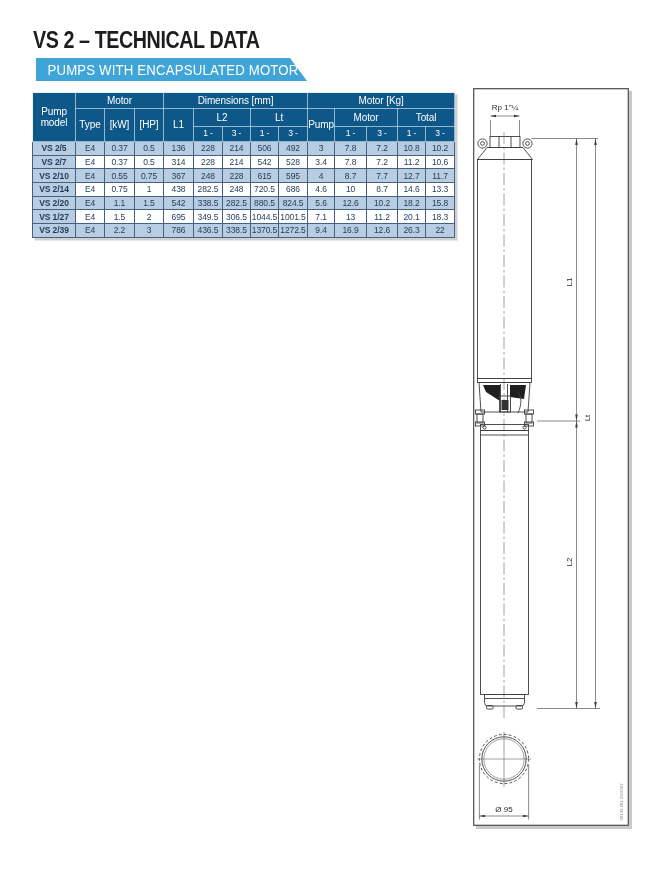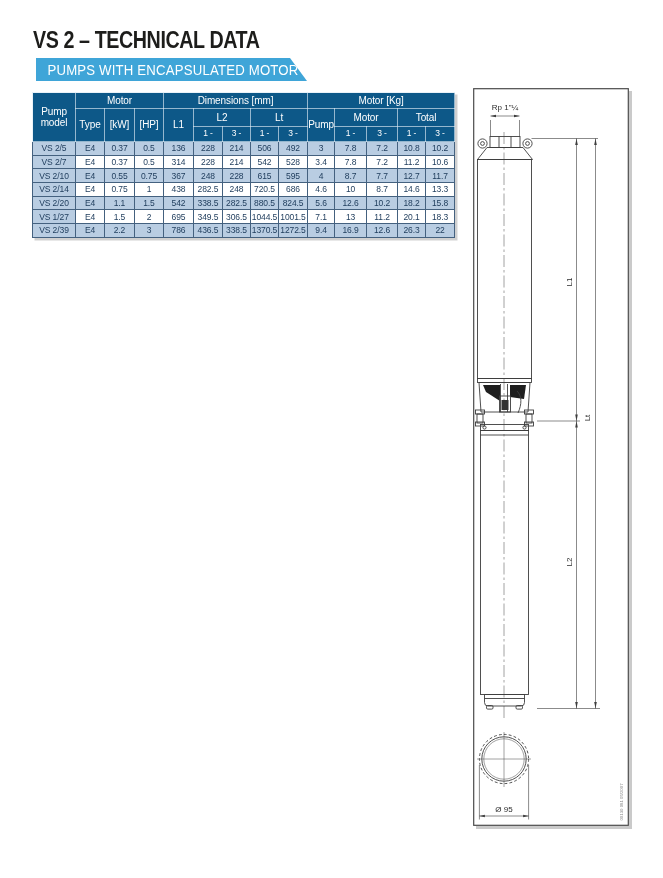--- a/index.html
+++ b/index.html
@@ -42,21 +42,21 @@
   thead tr.h3 { height:15px; }
   thead tr.h3 th { font-size:8.5px; }
   table.tech td {
     border:1px solid #44617f; background:#ffffff;
     text-align:center; vertical-align:middle; padding:0;
     height:13.7px; color:#1c3a5a; letter-spacing:-0.1px;
   }
   tbody tr.shade td { background:var(--color-rowshade,#b9cde2); }
   td.model {
     background:var(--color-rowshade,#b9cde2) !important;
-    font-weight:normal; color:#11395f;
+    font-weight:bold; color:#11395f;
   }
   svg.drawing {
     position:absolute; left:473px; top:88px;
     background:#ffffff;
     box-shadow:3px 3px 0 rgba(150,150,150,0.5);
   }
   .dline { stroke:#3d3d3d; stroke-width:0.9; fill:none; }
   .thin  { stroke:#555555; stroke-width:0.55; fill:none; }
   .dim   { stroke:#3d3d3d; stroke-width:0.6; fill:none; }
   .dark  { fill:#1f1f1f; stroke:none; }

